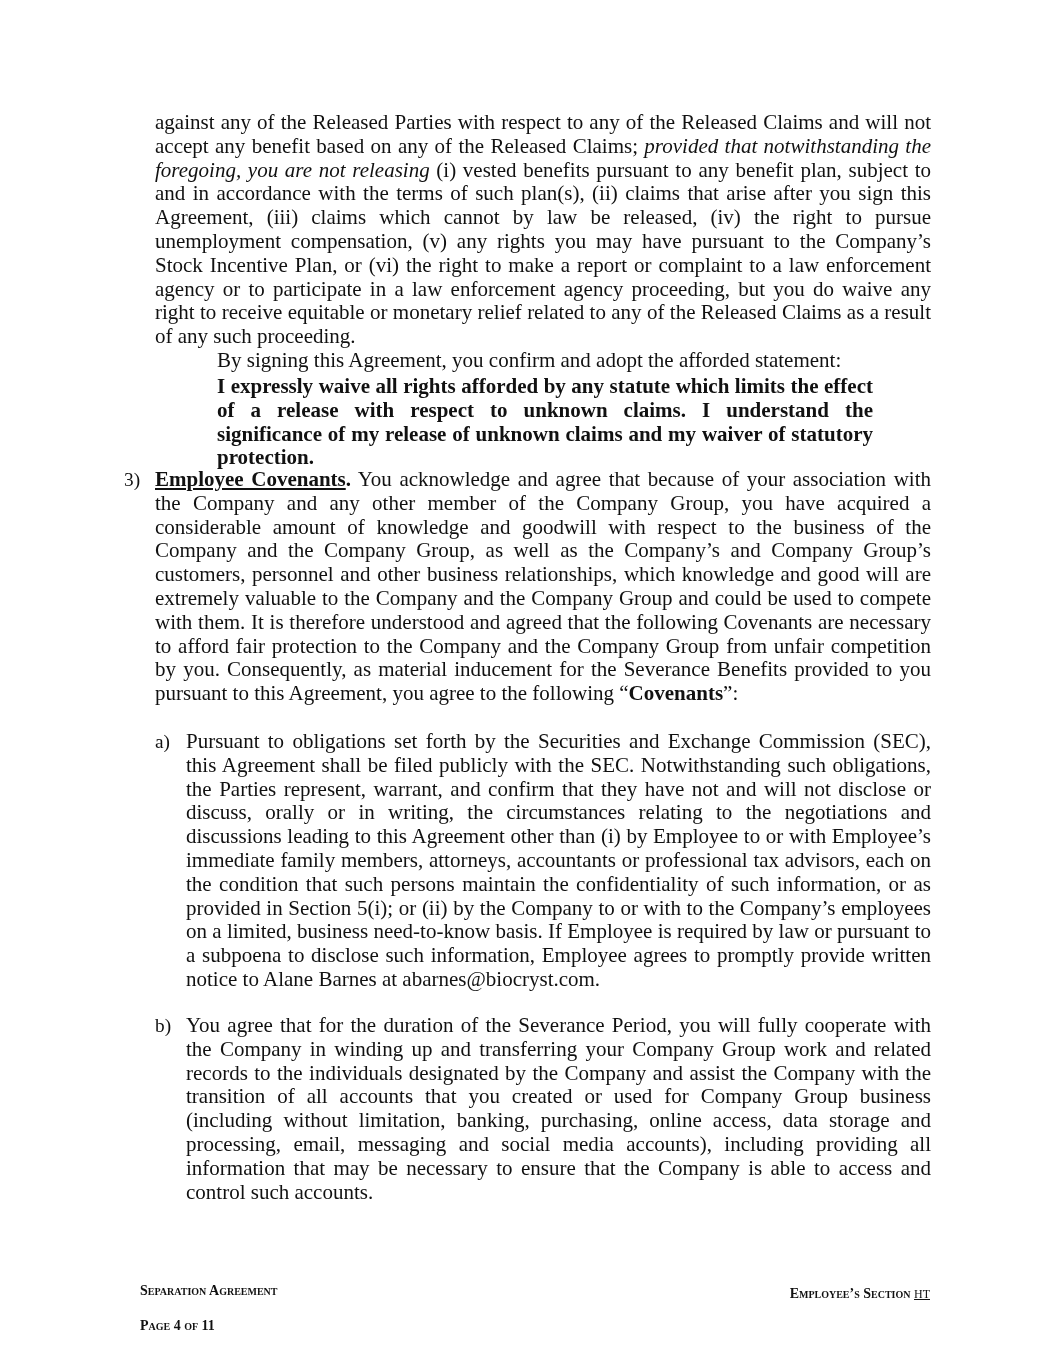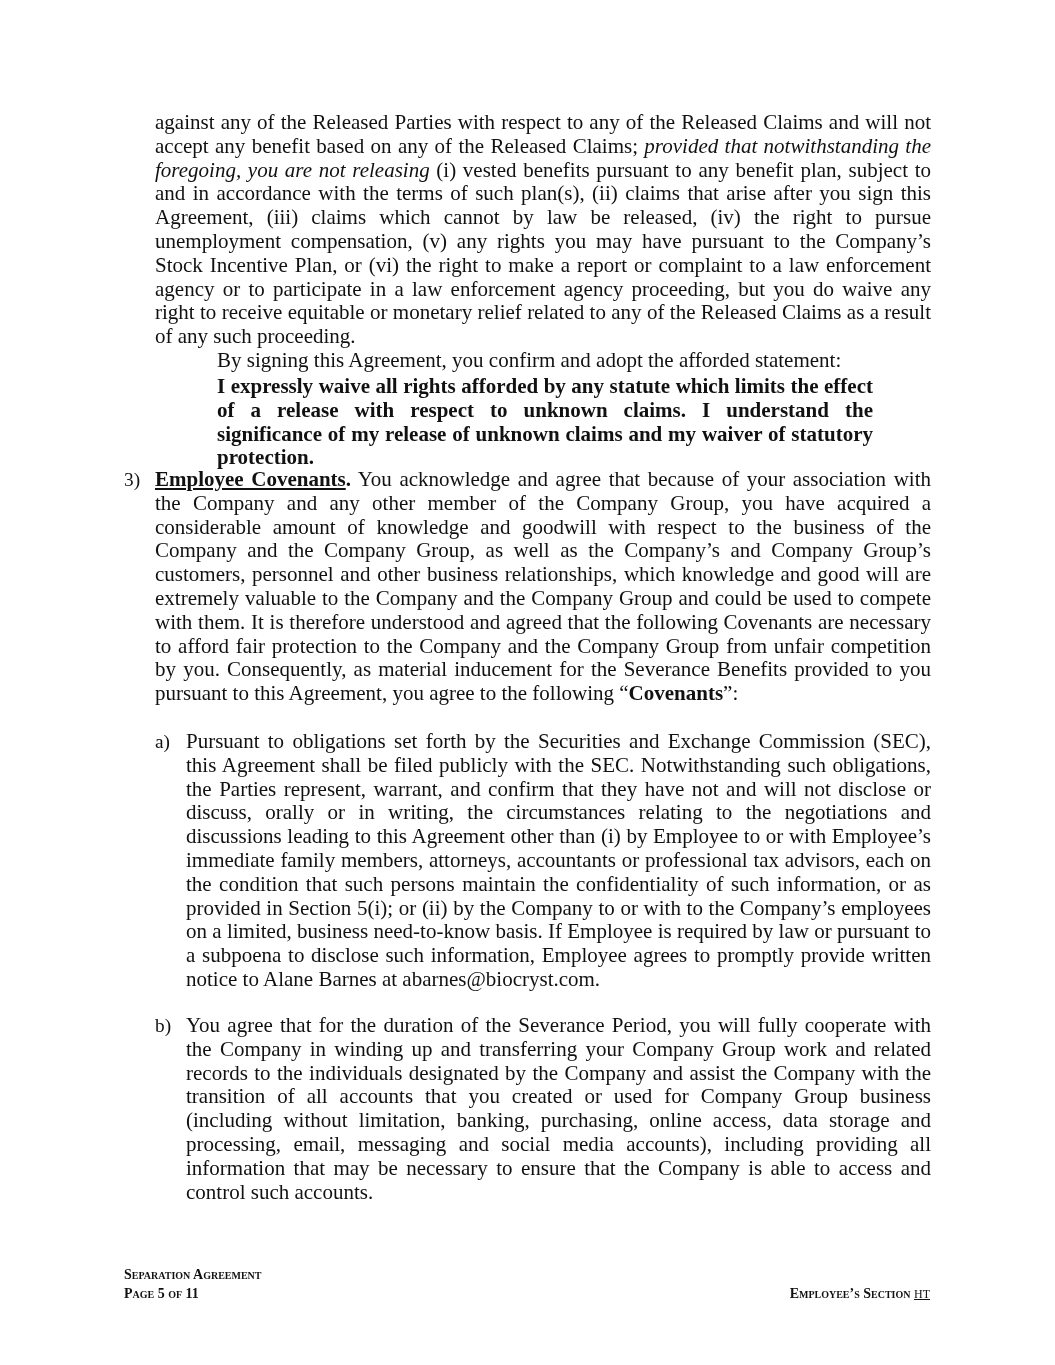--- a/index.html
+++ b/index.html
@@ -30,21 +30,21 @@
     .subb { left: 155px; top: 1014px; }
     .subb .para { left: 31px; width: 745px; }
     .heading-underline { font-weight: bold; text-decoration: underline; }
     .bold { font-weight: bold; }
     .italic { font-style: italic; }
     .footer-left {
       position: absolute; left: 124px; top: 1265px;
       font-weight: bold; font-size: 14px; line-height: 19px;
       font-variant: small-caps;
     }
-    .footer-left div { margin: 0; }
+    .footer-left div { margin: 16px; }
     .footer-right {
       position: absolute; right: 125px; top: 1284px;
       font-weight: bold; font-size: 14px; line-height: 19px;
       font-variant: small-caps;
     }
     .initials { font-weight: normal; text-decoration: underline; font-variant: normal; font-size: 12px; }
   </style>
 </head>
 <body>
 
@@ -66,18 +66,18 @@
     <p class="para">Pursuant to obligations set forth by the Securities and Exchange Commission (SEC), this Agreement shall be filed publicly with the SEC. Notwithstanding such obligations, the Parties represent, warrant, and confirm that they have not and will not disclose or discuss, orally or in writing, the circumstances relating to the negotiations and discussions leading to this Agreement other than (i) by Employee to or with Employee’s immediate family members, attorneys, accountants or professional tax advisors, each on the condition that such persons maintain the confidentiality of such information, or as provided in Section 5(i); or (ii) by the Company to or with to the Company’s employees on a limited, business need-to-know basis.  If Employee is required by law or pursuant to a subpoena to disclose such information, Employee agrees to promptly provide written notice to Alane Barnes at abarnes@biocryst.com.</p>
   </div>
 
   <div class="item subb">
     <span class="num">b)</span>
     <p class="para">You agree that for the duration of the Severance Period, you will fully cooperate with the Company in winding up and transferring your Company Group work and related records to the individuals designated by the Company and assist the Company with the transition of all accounts that you created or used for Company Group business (including without limitation, banking, purchasing, online access, data storage and processing, email, messaging and social media accounts), including providing all information that may be necessary to ensure that the Company is able to access and control such accounts.</p>
   </div>
 
   <div class="footer-left">
     <div>Separation Agreement</div>
-    <div>Page 5 of 11</div>
+    <div>Page 4 of 11</div>
   </div>
 
   <div class="footer-right"><span>Employee’s Section </span><span class="initials">HT</span></div>
 
 </div>
 
 </body></html>

